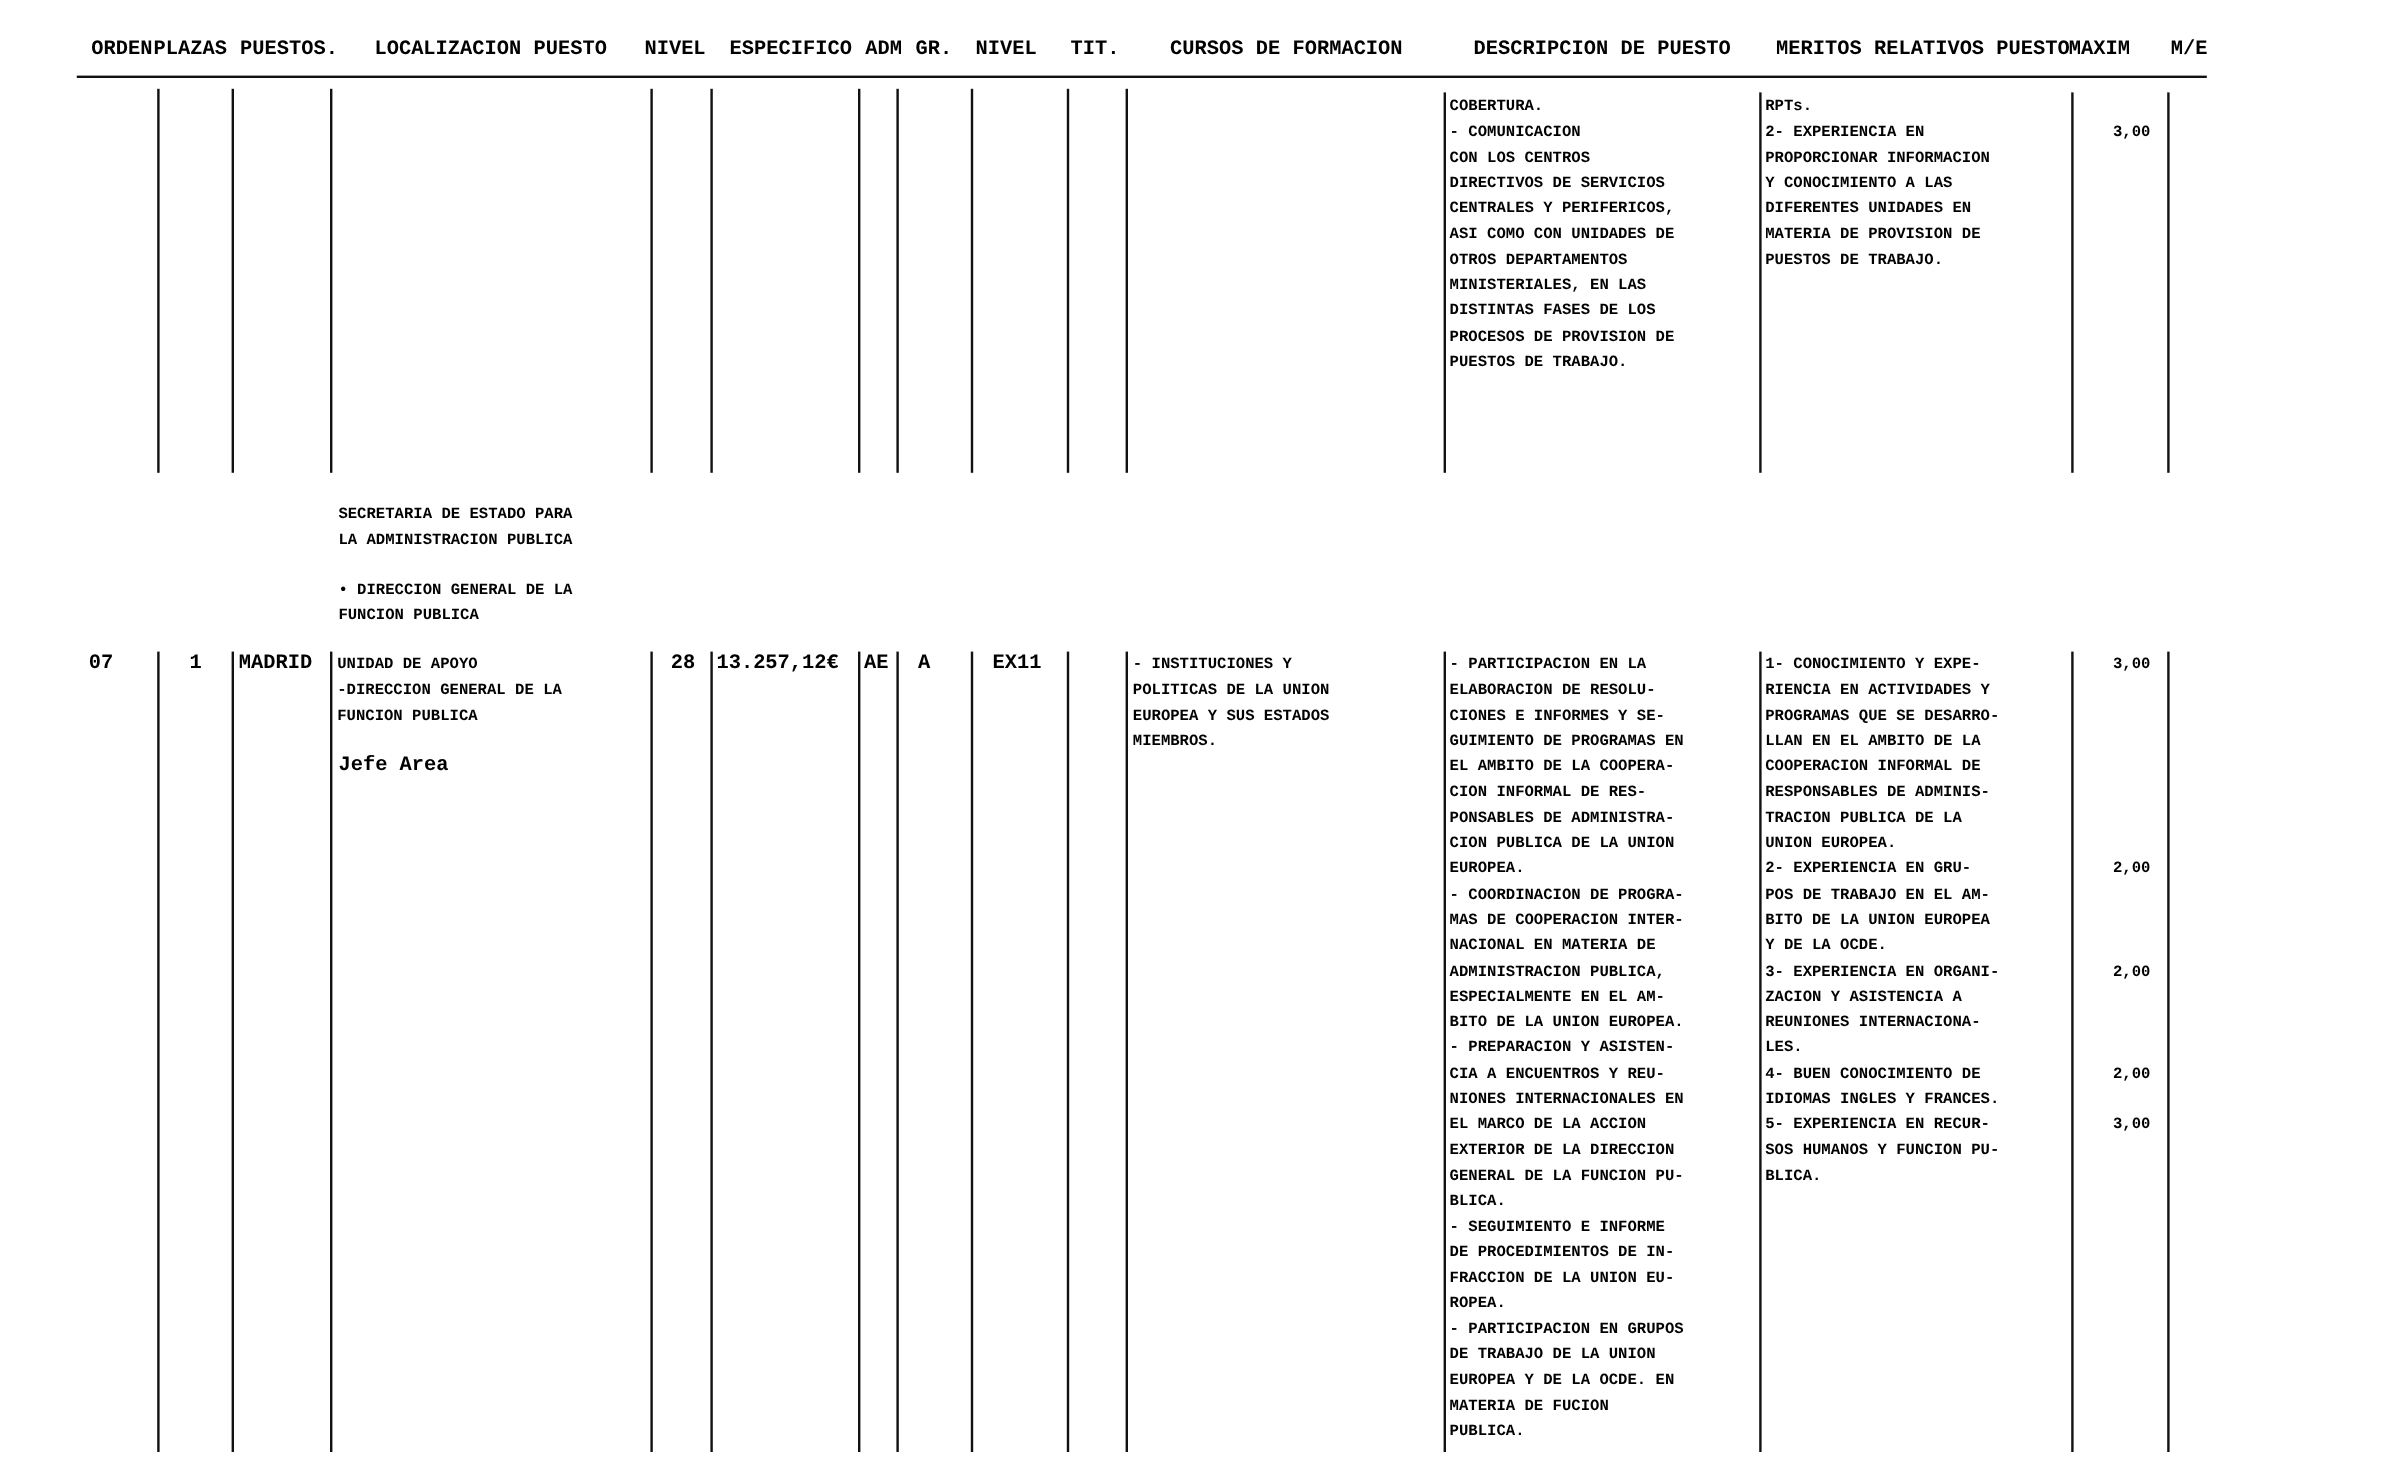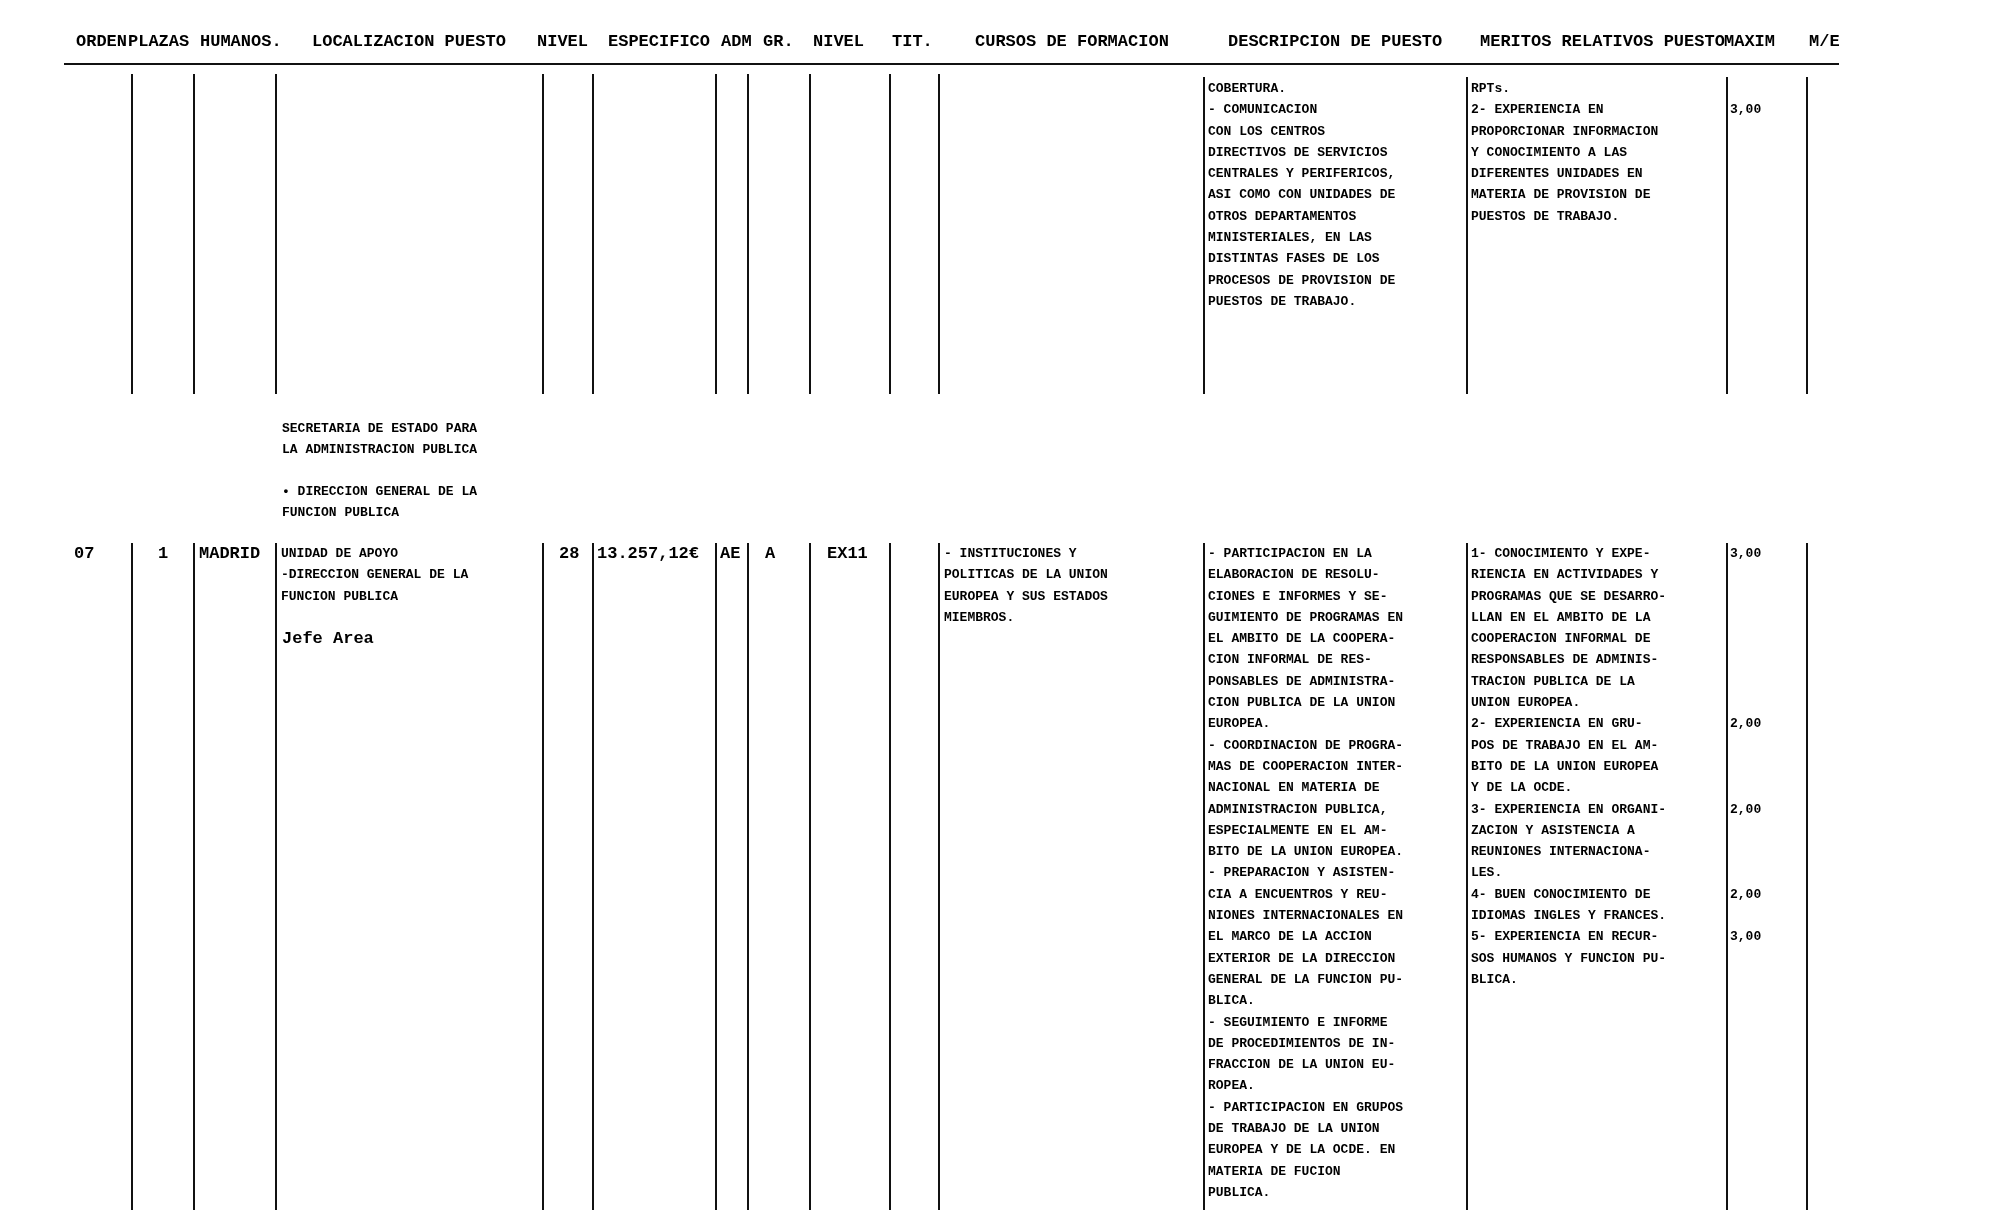--- a/index.html
+++ b/index.html
@@ -3,31 +3,31 @@
 <meta charset="utf-8">
 <style>
   html, body { margin:0; padding:0; background:#ffffff; }
   body { width:2000px; height:1227px; position:relative; overflow:hidden;
          font-family:"Liberation Mono","DejaVu Sans Mono",monospace; color:#000; }
   .t { position:absolute; font-weight:bold; font-size:17px; line-height:21.3px;
        white-space:pre; letter-spacing:0px; transform-origin:0 0; transform:scaleX(1.0); }
   .hdr { position:absolute; top:32px; font-weight:bold; font-size:17px; line-height:20px; white-space:pre; }
   .rule { position:absolute; left:64px; top:63px; width:1775px; height:2px; background:#111; }
   .v { position:absolute; width:2px; background:#111; }
-  .r { text-align:left; }
+  .r { text-align:right; }
   .block { position:absolute; font-weight:bold; font-size:13px; line-height:21.3px; white-space:pre-line; }
   .line { display:block; white-space:pre; }
 </style>
 </head>
 <body>
 
 <div>
   <span class="hdr" style="left:76px">ORDEN</span>
   <span class="hdr" style="left:128px">PLAZAS</span>
-  <span class="hdr" style="left:200px">HUMANOS.</span>
+  <span class="hdr" style="left:200px">PUESTOS.</span>
   <span class="hdr" style="left:312px">LOCALIZACION PUESTO</span>
   <span class="hdr" style="left:537px">NIVEL</span>
   <span class="hdr" style="left:608px">ESPECIFICO</span>
   <span class="hdr" style="left:721px">ADM</span>
   <span class="hdr" style="left:763px">GR.</span>
   <span class="hdr" style="left:813px">NIVEL</span>
   <span class="hdr" style="left:892px">TIT.</span>
   <span class="hdr" style="left:975px">CURSOS DE FORMACION</span>
   <span class="hdr" style="left:1228px">DESCRIPCION DE PUESTO</span>
   <span class="hdr" style="left:1480px">MERITOS RELATIVOS PUESTO</span>

